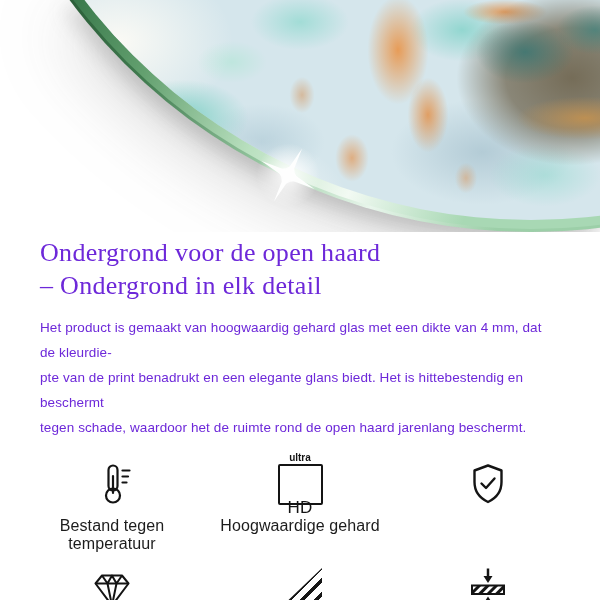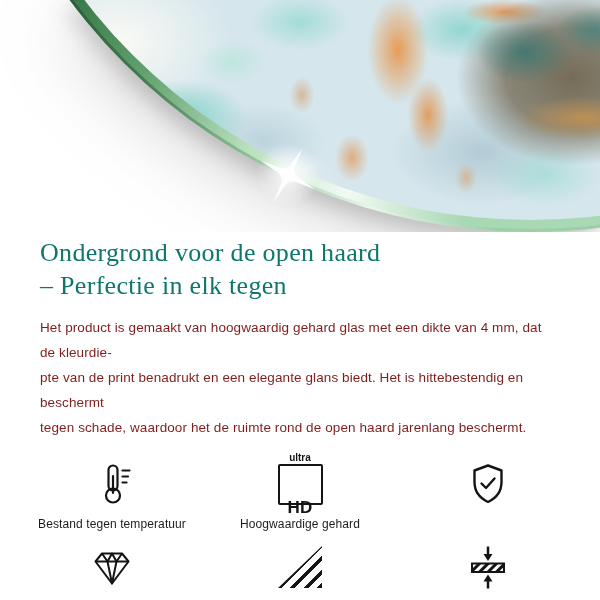--- a/index.html
+++ b/index.html
@@ -56,44 +56,44 @@
   .sparkle .glow{
     position:absolute;left:-36px;top:-36px;width:72px;height:72px;border-radius:50%;
     background:radial-gradient(circle, rgba(255,255,255,0.98) 0%, rgba(255,255,255,0.55) 30%, rgba(255,255,255,0) 62%);
   }
   .sparkle svg{position:absolute;left:-34px;top:-34px;}
   
   .content{padding:0 40px;}
   .page-title{
     margin:4px 0 0 0;
     font-family:"Liberation Serif", serif;font-weight:400;
-    font-size:26px;line-height:33px;letter-spacing:0.3px;color:#0f766e;
+    font-size:26px;line-height:33px;letter-spacing:0.3px;color:#6d28d9;
   }
   .page-title span{display:block;}
   .description{
     margin:13px 0 0 0;
-    font-size:13.5px;line-height:25px;letter-spacing:0.1px;color:#7f1d1d;
+    font-size:13.5px;line-height:25px;letter-spacing:0.1px;color:#6d28d9;
     white-space:pre-line;
   }
   
   .features{
     margin-top:20px;padding:0 18px;
     display:grid;grid-template-columns:repeat(3,1fr);row-gap:12px;
   }
   .feature{display:flex;flex-direction:column;}
   .feature .icon-box{height:48px;display:flex;align-items:center;justify-content:center;}
-  .feature .label{margin-top:9px;font-size:12px;color:#1c1c1c;letter-spacing:0.1px;text-align:center;}
+  .feature .label{margin-top:9px;font-size:16px;color:#1c1c1c;letter-spacing:0.1px;text-align:center;}
   
   .hd-box{
     width:45px;height:41px;border:2.5px solid #141414;border-radius:2px;
     display:flex;flex-direction:column;align-items:center;justify-content:center;color:#141414;
     box-sizing:border-box;
   }
   .hd-box .t1{font-size:10px;font-weight:700;line-height:11px;}
-  .hd-box .t2{font-size:17px;font-weight:700;line-height:17px;letter-spacing:0.3px;margin-top:36px;}
+  .hd-box .t2{font-size:17px;font-weight:400;line-height:17px;letter-spacing:0.3px;margin-top:36px;}
   
   .stripes-tri{
     width:44px;height:42px;
     background:repeating-linear-gradient(135deg,#161616 0 3.5px,rgba(0,0,0,0) 3.5px 9.5px);
     clip-path:polygon(0% 100%, 100% 0%, 100% 100%);
   }
 </style>
 </head>
 <body>
 
@@ -110,21 +110,21 @@
         <path d="M0,-30 L3,-3.5 L30,0 L3,3.5 L0,30 L-3,3.5 L-30,0 L-3,-3.5 Z"></path>
         <path d="M0,-12 L5,-5 L12,0 L5,5 L0,12 L-5,5 L-12,0 L-5,-5 Z" opacity="0.9"></path>
       </g>
     </svg>
   </div>
 </div>
 
 <div class="content">
   <h1 class="page-title">
     <span>Ondergrond voor de open haard</span>
-    <span>– Perfectie in elk tegen</span>
+    <span>– Ondergrond in elk detail</span>
   </h1>
   <p class="description">Het product is gemaakt van hoogwaardig gehard glas met een dikte van 4 mm, dat de kleurdie-
 pte van de print benadrukt en een elegante glans biedt. Het is hittebestendig en beschermt
 tegen schade, waardoor het de ruimte rond de open haard jarenlang beschermt.</p>
 </div>
 
 <div class="features">
 
   <div class="feature">
     <div class="icon-box">

